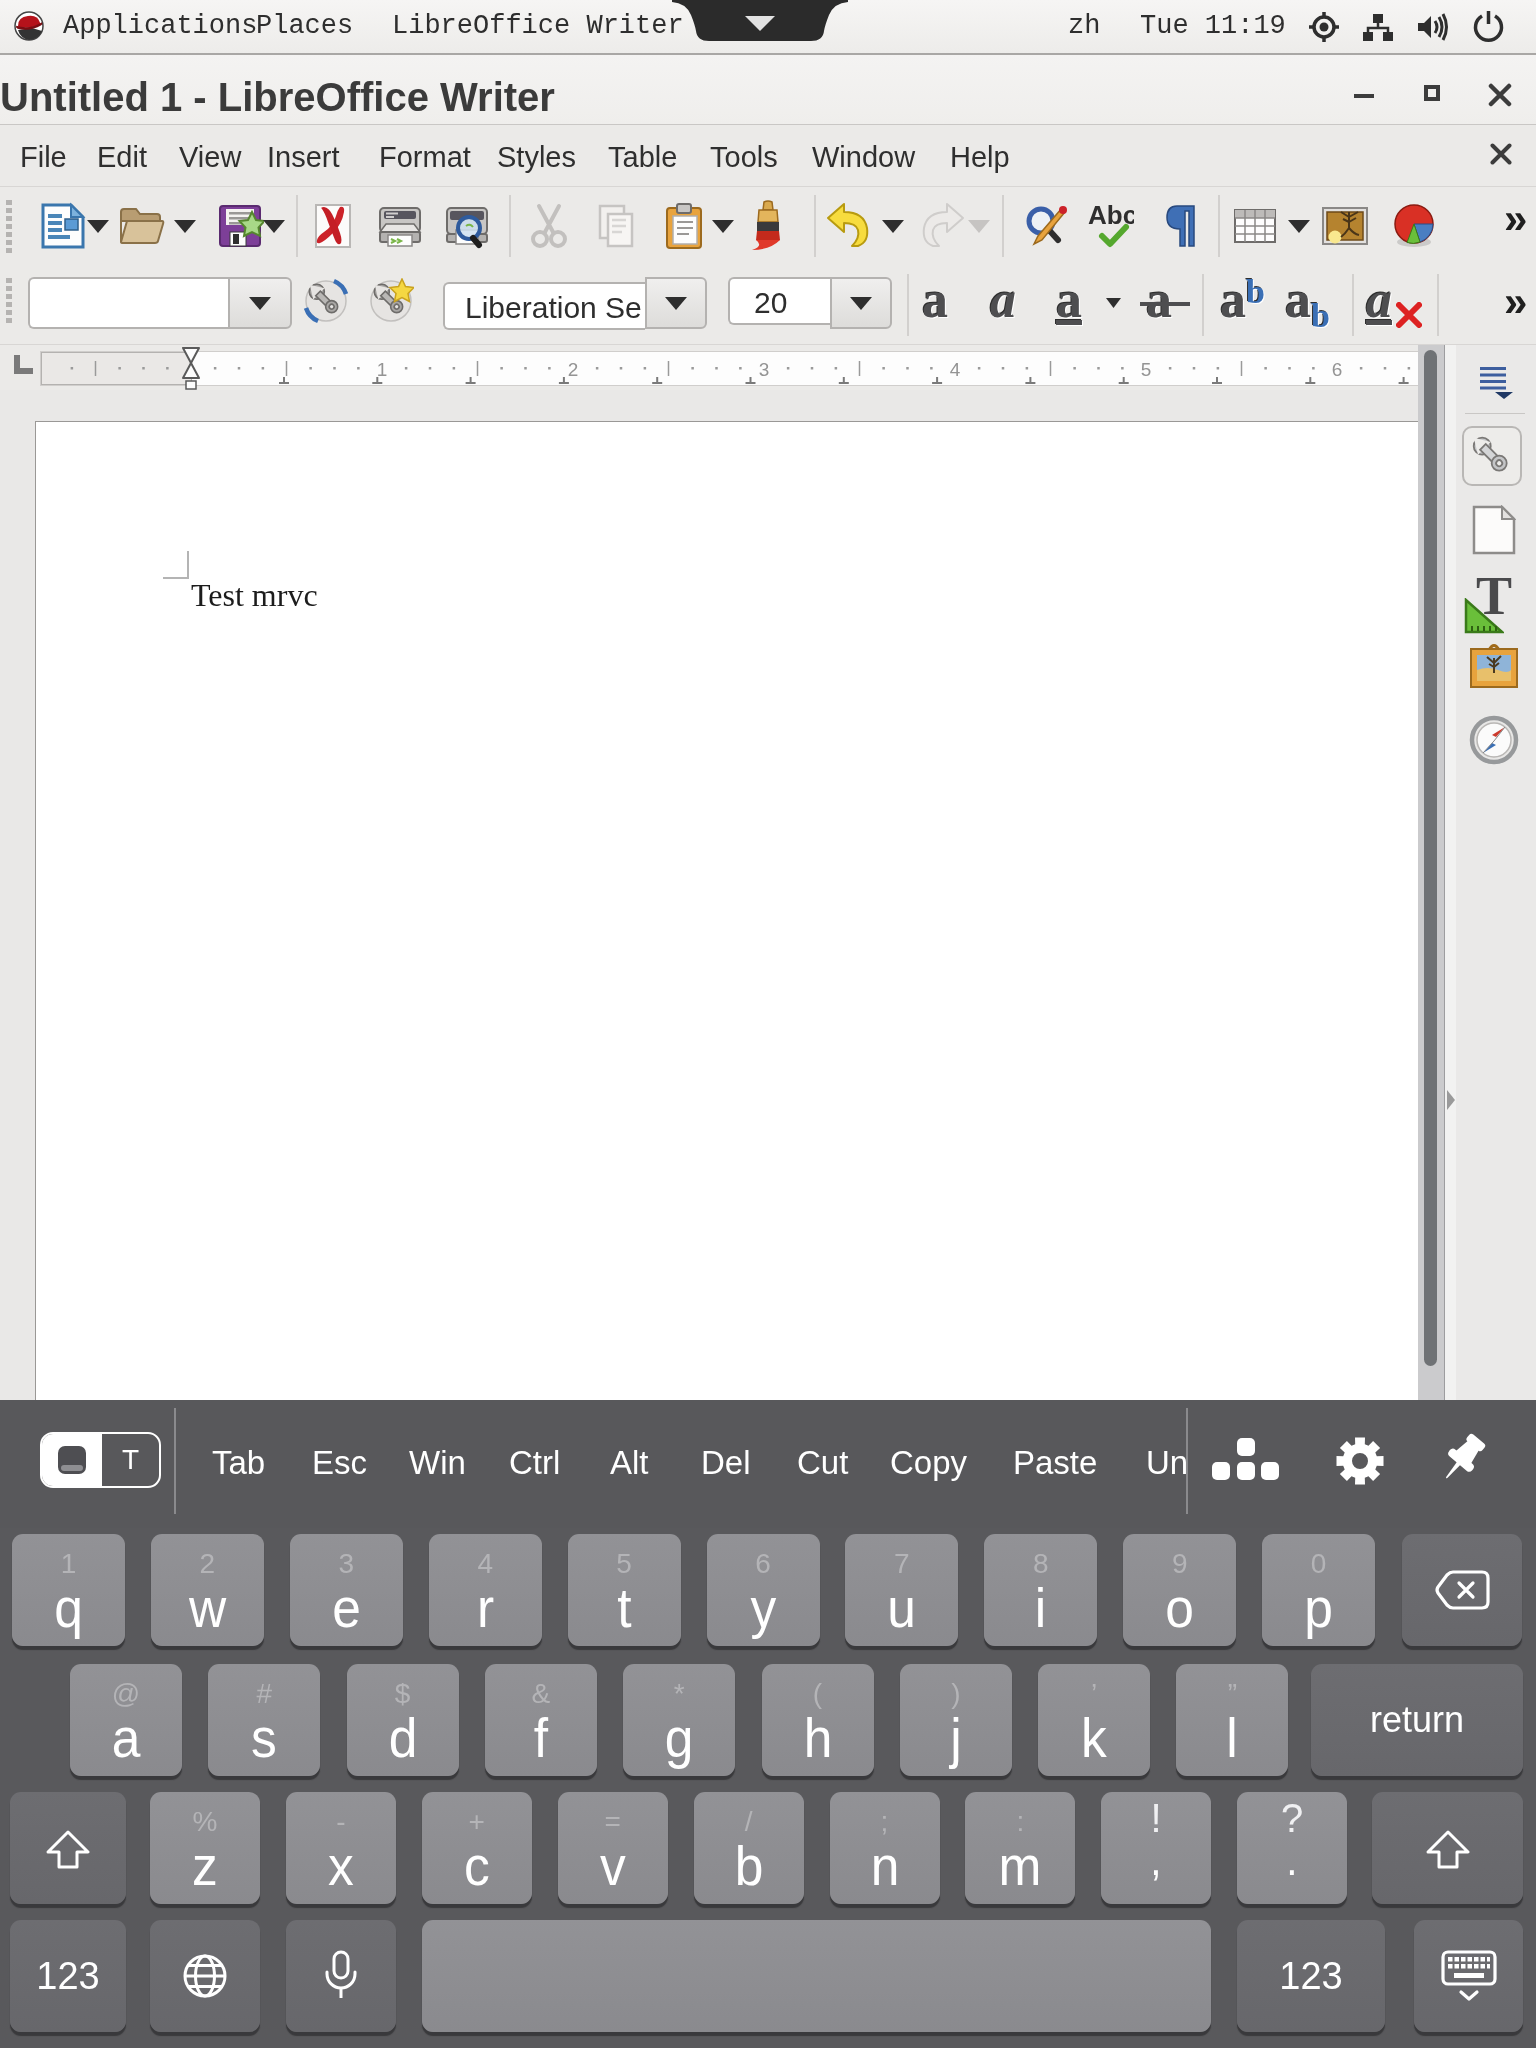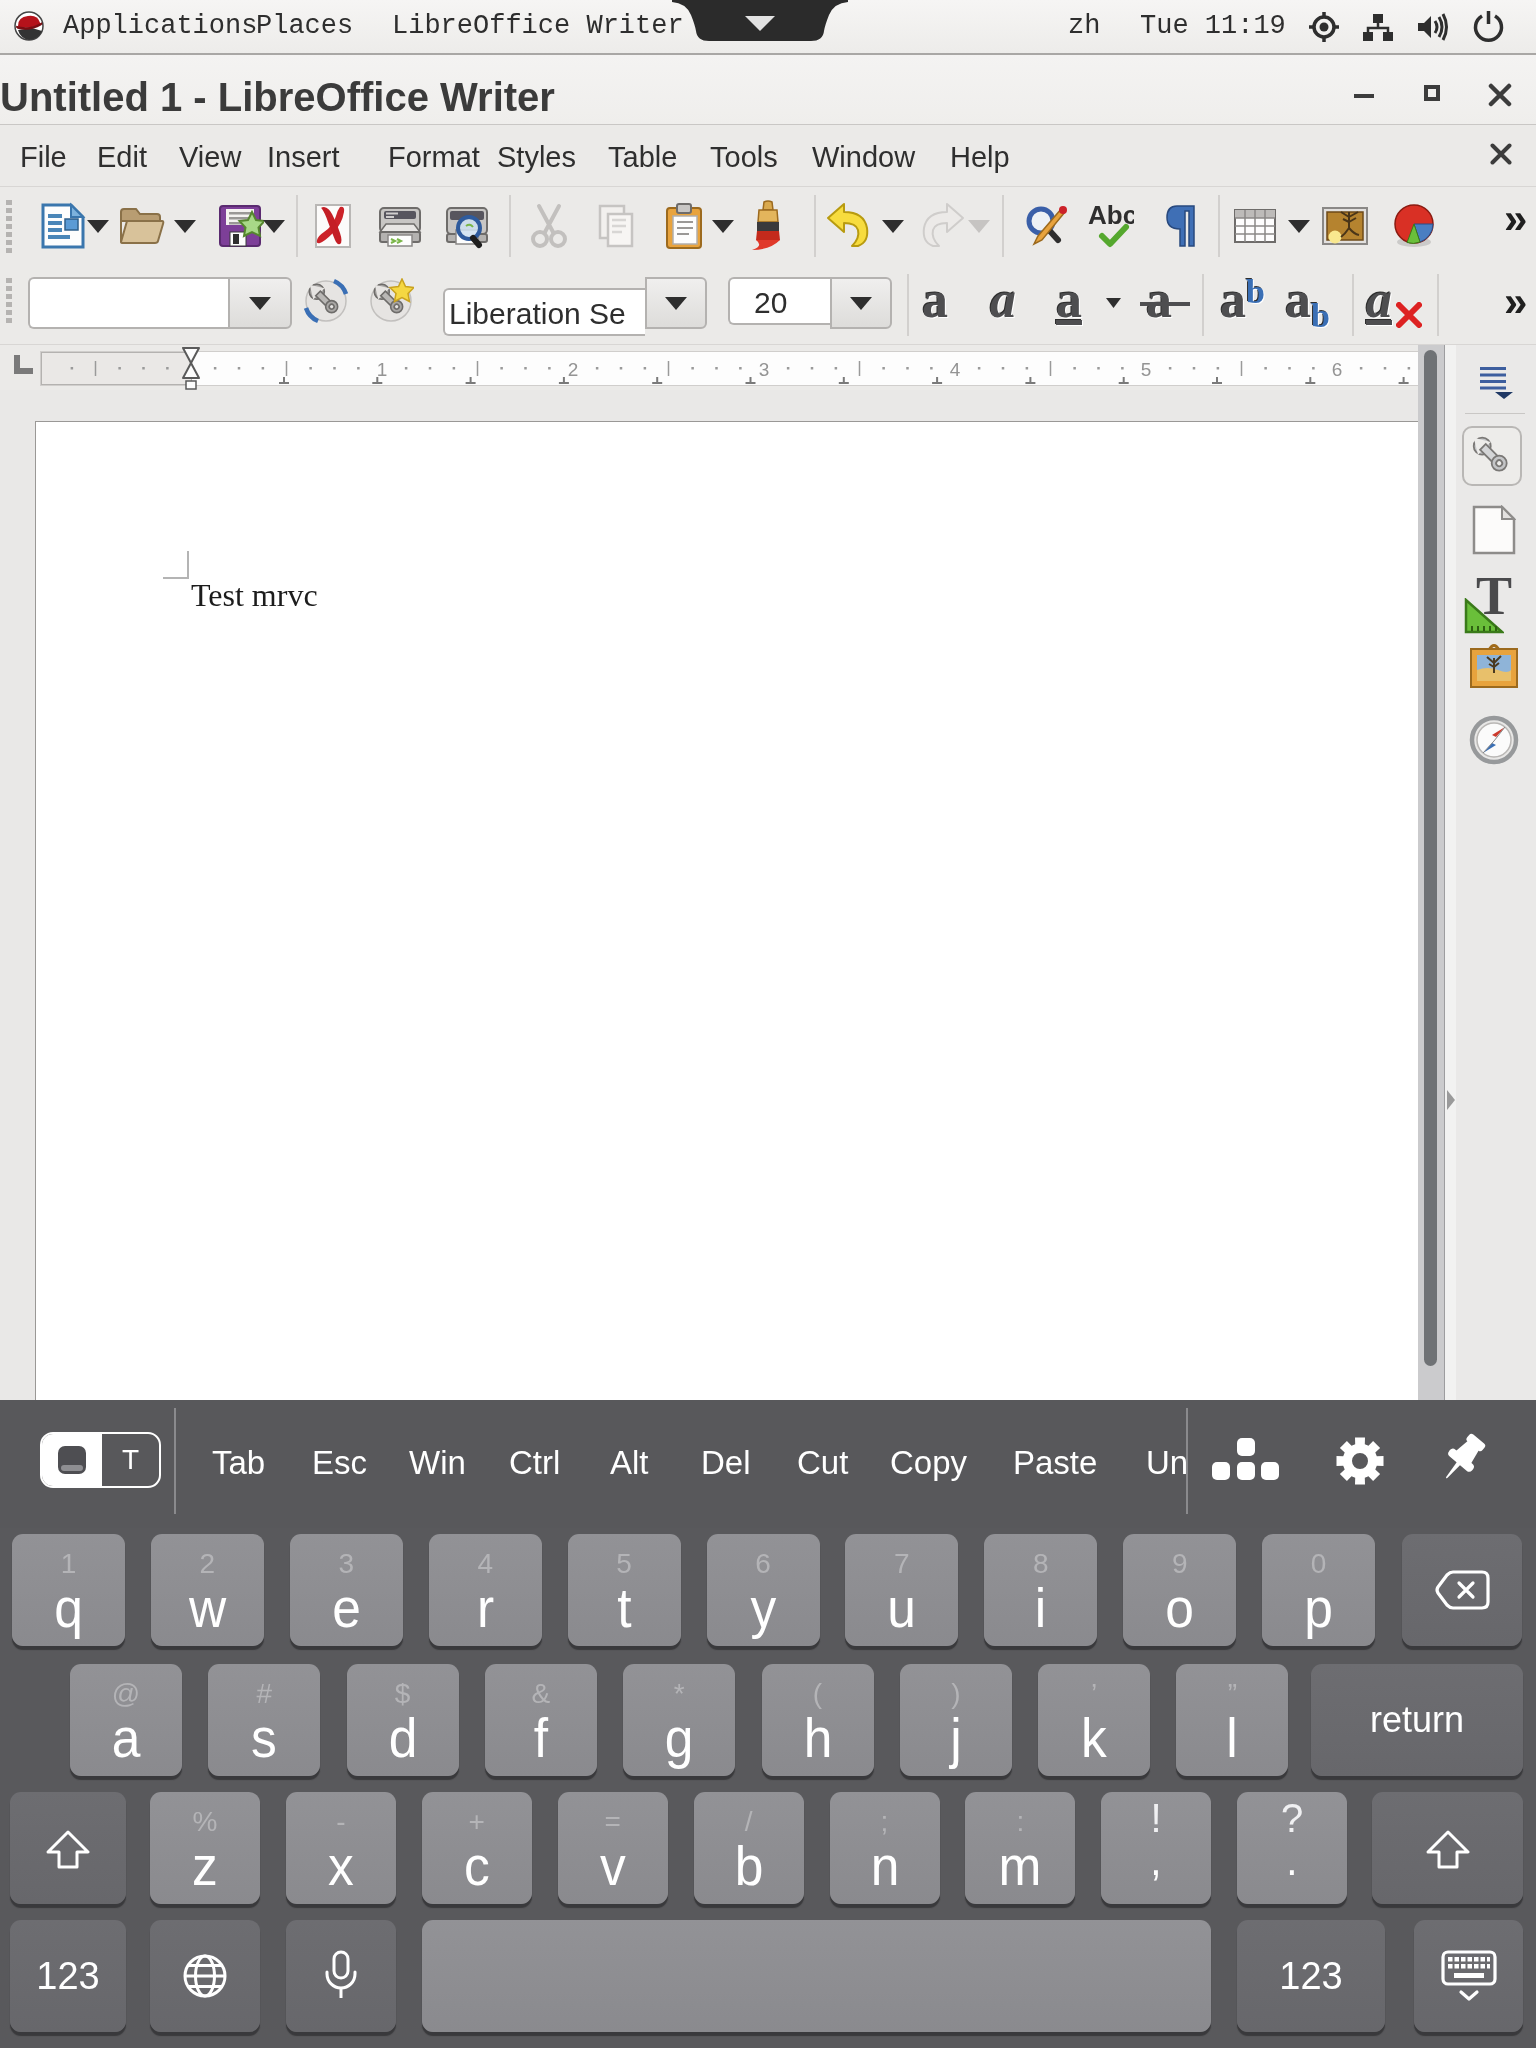--- a/index.html
+++ b/index.html
@@ -96,21 +96,21 @@
   <div class="abs" style="left:1424px;top:30px;width:8px;height:8px;border:4px solid #3c3c3c"></div>
   <svg class="abs" style="left:1488px;top:28px" width="24" height="24" viewBox="0 0 24 24">
     <path d="M3 3 L21 21 M21 3 L3 21" stroke="#3c3c3c" stroke-width="4.5" stroke-linecap="round"></path>
   </svg>
 </div>
 <div class="abs" id="menubar">
   <div class="abs m" style="left:20px">File</div>
   <div class="abs m" style="left:97px">Edit</div>
   <div class="abs m" style="left:179px">View</div>
   <div class="abs m" style="left:267px">Insert</div>
-  <div class="abs m" style="left:388px">Format</div>
+  <div class="abs m" style="left:379px">Format</div>
   <div class="abs m" style="left:497px">Styles</div>
   <div class="abs m" style="left:608px">Table</div>
   <div class="abs m" style="left:710px">Tools</div>
   <div class="abs m" style="left:812px">Window</div>
   <div class="abs m" style="left:950px">Help</div>
   <svg class="abs" style="left:1490px;top:18px" width="22" height="22" viewBox="0 0 22 22">
     <path d="M2.5 2.5 L19.5 19.5 M19.5 2.5 L2.5 19.5" stroke="#3c3c3c" stroke-width="4" stroke-linecap="round"></path>
   </svg>
 </div>
 <div class="abs" id="toolbar1">
@@ -294,21 +294,21 @@
     <circle cx="23" cy="23" r="20" fill="#e6e4e2" stroke="#c2c0be" stroke-width="1.5"></circle>
     <g transform="rotate(45 23 23)" stroke="#6e6c6a" stroke-width="1.6">
       <circle cx="10" cy="23" r="7.5" fill="#a9a7a5"></circle>
       <path d="M0 23 L13 15 L13 31 Z" fill="#e6e4e2" stroke="none"></path>
       <rect x="12" y="20" width="17" height="6.5" fill="#b9b7b5"></rect>
       <circle cx="31" cy="23" r="6" fill="#a9a7a5"></circle>
       <circle cx="31" cy="23" r="2.4" fill="#e6e4e2"></circle>
     </g>
     <path d="M34 1 L37.5 8.5 L46 9.5 L40 15.5 L41.5 23.5 L34 19.5 L26.5 23.5 L28 15.5 L22 9.5 L30.5 8.5 Z" fill="#f5d742" stroke="#c9a21f" stroke-width="1.5"></path>
   </svg>
-  <div class="abs combo" style="left:443px;top:22px;width:202px;height:48px;font-size:30px;color:#2e2e2e;line-height:48px;padding-left:4px;box-sizing:border-box">Liberation Se</div>
+  <div class="abs combo" style="left:443px;top:16px;width:202px;height:48px;font-size:30px;color:#2e2e2e;line-height:48px;padding-left:20px;box-sizing:border-box">Liberation Se</div>
   <div class="abs cbtn" style="left:645px;top:11px;width:58px;height:48px">
       <div class="darr"></div>
     </div>
   <div class="abs combo" style="left:728px;top:11px;width:102px;height:48px;font-size:30px;color:#2e2e2e;line-height:48px;padding-left:24px;box-sizing:border-box">20</div>
   <div class="abs cbtn" style="left:830px;top:11px;width:58px;height:48px">
       <div class="darr"></div>
     </div>
   <div class="abs tsep" style="left:907px;top:8px;height:62px"></div>
   <div class="abs fmta" style="left:922px">a</div>
   <div class="abs fmta" style="left:990px;font-style:italic">a</div>

